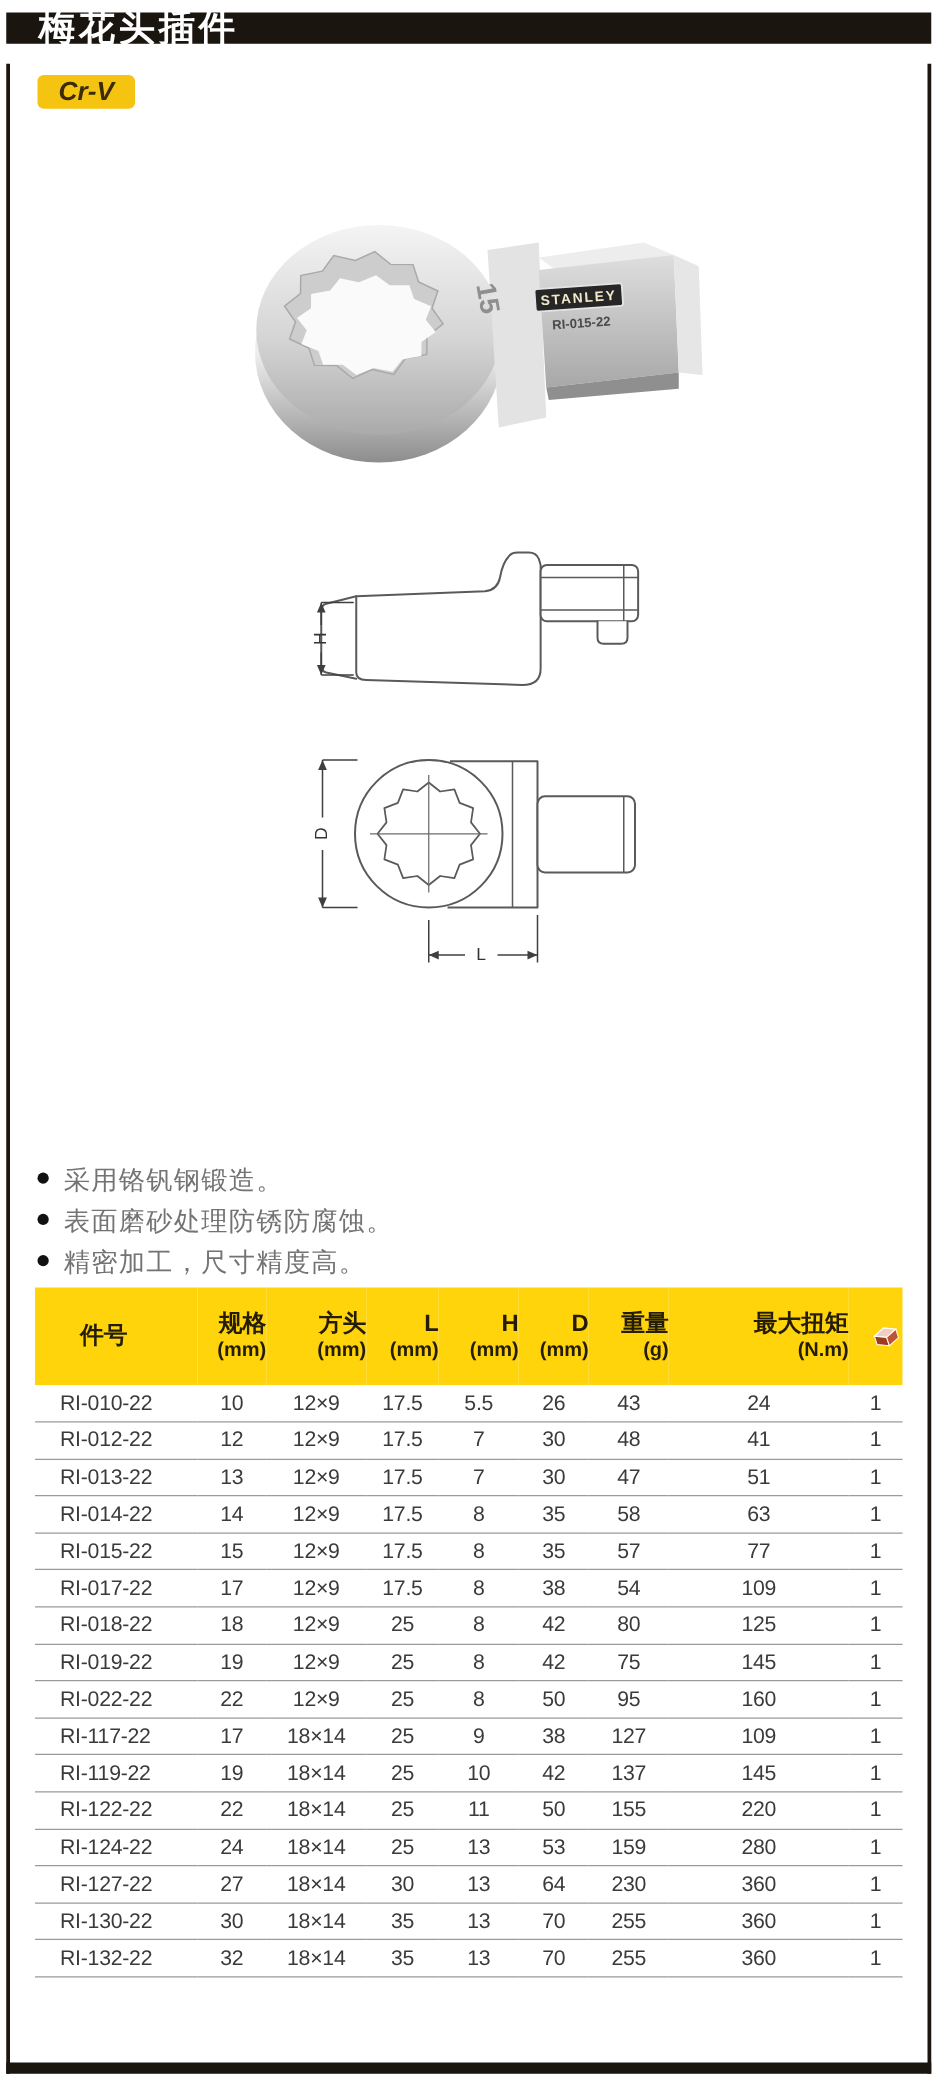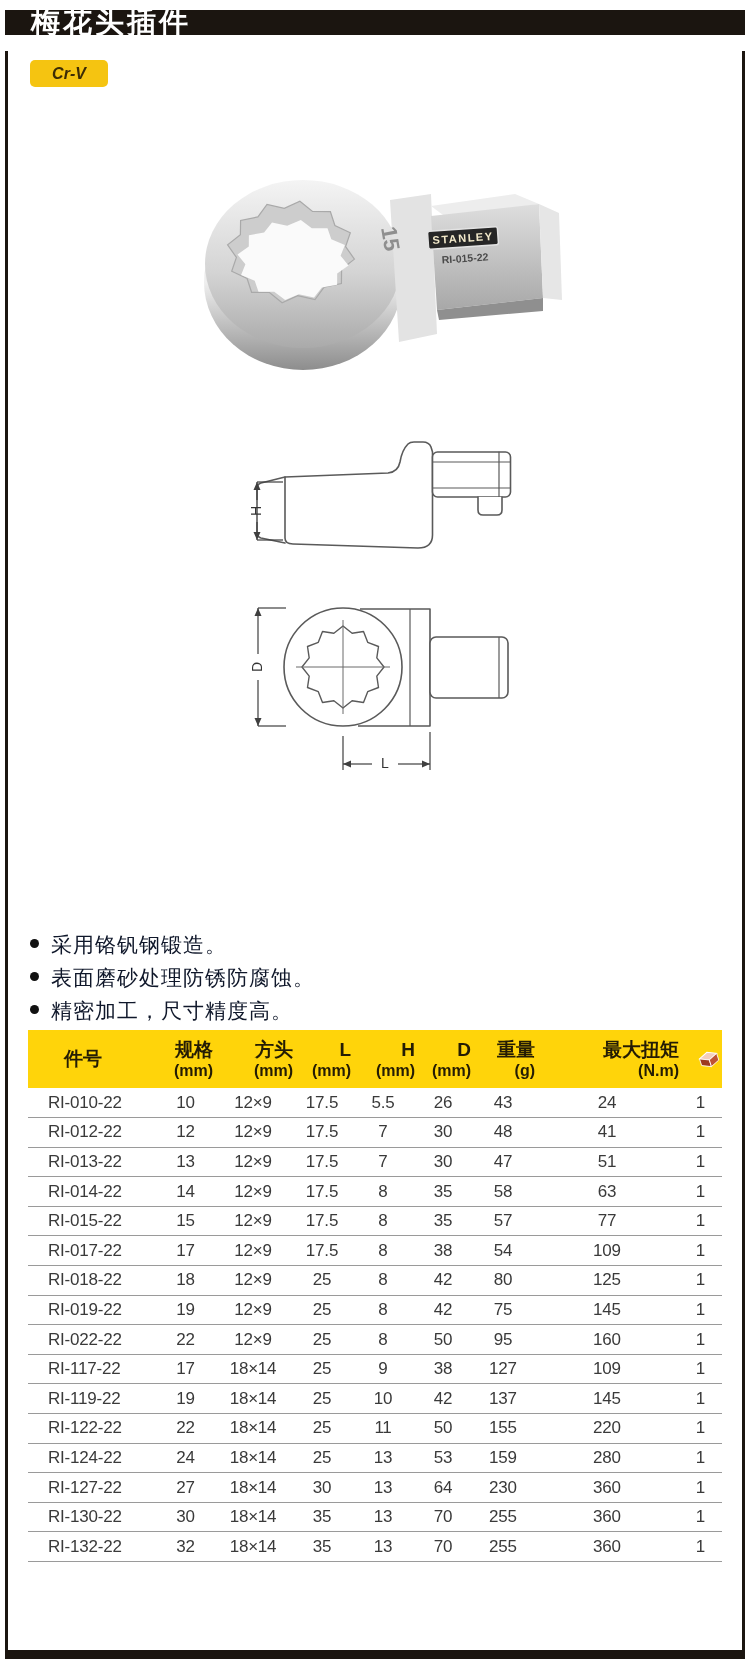--- a/index.html
+++ b/index.html
@@ -12,34 +12,34 @@
     background:var(--bar,#1b1510); display:flex; align-items:center; }
   .titlebar .t { color:#fff; font-size:29px; font-weight:bold; padding-left:26px; letter-spacing:3px; }
 
   
   .frame { position:absolute; left:5px; right:5px; top:51px; height:1608px;
     border-left:3px solid #1b1510; border-right:3px solid #1b1510; border-bottom:9px solid #1b1510; }
 
   
   .badge { position:absolute; left:30px; top:60px; width:78px; height:27px;
     background:var(--badge,#f5c411); border-radius:5px; display:flex; align-items:center; justify-content:center;
-    color:#3c2c05; font-size:16px; font-weight:bold; font-style:italic; }
+    color:#3c2c05; font-size:21px; font-weight:bold; font-style:italic; }
 
   .photo   { position:absolute; left:185px; top:158px; }
   .draw1   { position:absolute; left:195px; top:402px; }
   .draw2   { position:absolute; left:200px; top:556px; }
 
   
   .features { position:absolute; left:30px; top:928px; list-style:none; }
-  .features li { display:flex; align-items:baseline; font-size:21px; color:#0f172a; line-height:33px; letter-spacing:1px; }
+  .features li { display:flex; align-items:baseline; font-size:21px; color:#737373; line-height:33px; letter-spacing:1px; }
   .features li .dot { width:9px; height:9px; border-radius:50%; background:#111; margin-right:12px; flex:0 0 auto; position:relative; top:-4px; }
 
   
   .spec { position:absolute; left:28px; top:1030px; width:694px; border-collapse:collapse; table-layout:fixed; }
-  .spec thead tr { height:58px; background:var(--accent,#ffd40a);margin-top:12px; }
+  .spec thead tr { height:78px; background:var(--accent,#ffd40a);margin-top:12px; }
   .spec th { font-weight:bold; color:#241c04; vertical-align:middle; text-align:right; padding:0; }
   .spec th .h-label { display:block; font-size:19px; line-height:22px; }
   .spec th .h-unit  { display:block; font-size:16px; line-height:19px; }
   .spec th.part { text-align:left; padding-left:36px; }
   .spec tbody td { height:29.6px; border-bottom:1px solid #9a9a9a; text-align:center;
     font-size:17px; color:#3a3a3a; letter-spacing:-0.2px; vertical-align:middle; }
   .spec tbody td.c-part { text-align:left; padding-left:20px; }
 
   svg text { font-family:"Liberation Sans", sans-serif; }
 </style>

